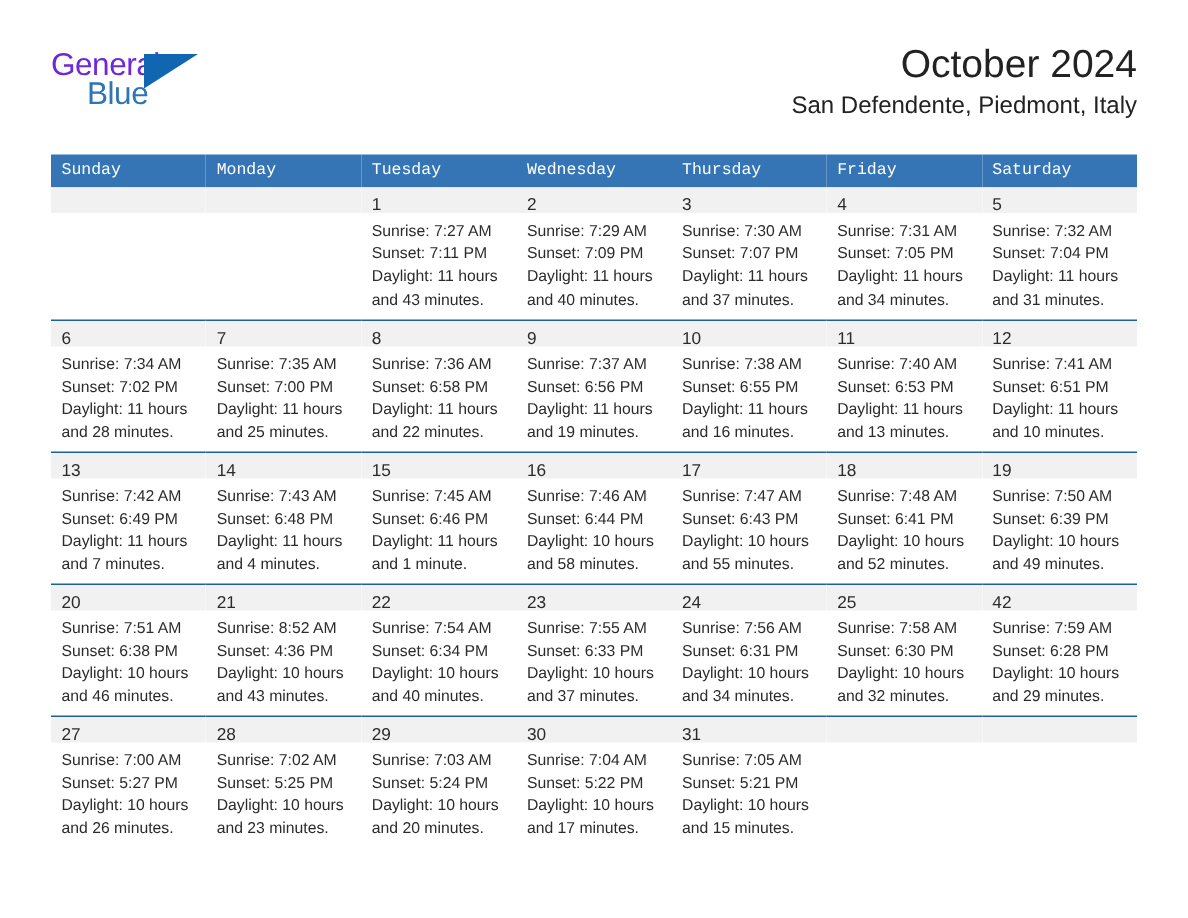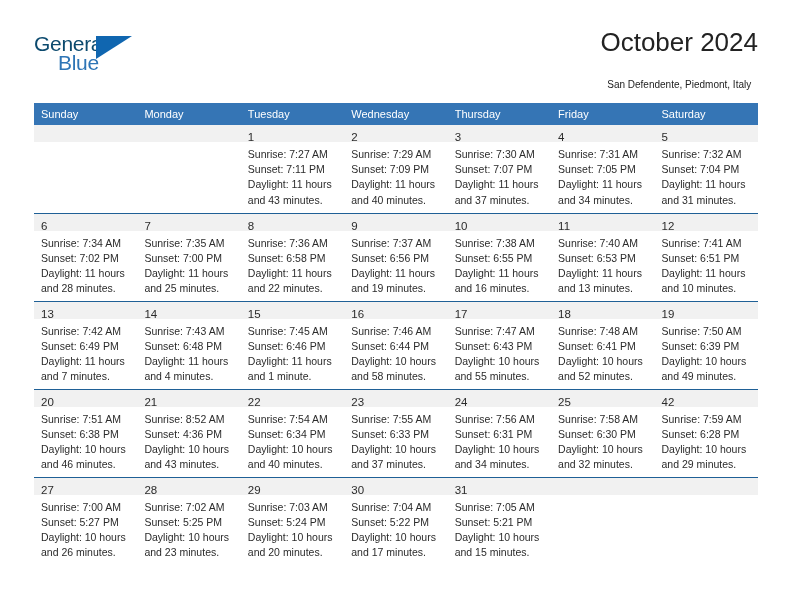--- a/index.html
+++ b/index.html
@@ -37,21 +37,21 @@
     top: 6px;
     width: 112px;
     height: 52px;
   }
   .logo-general {
     position: absolute;
     left: 0;
     top: 0;
     font-size: 21px;
     letter-spacing: -0.3px;
-    color: #0c4a6e;
+    color: #6d28d9;
     line-height: 24px;
   }
   .logo-blue {
     position: absolute;
     left: 24px;
     top: 19px;
     font-size: 21px;
     letter-spacing: -0.3px;
     color: #2e75b6;
     line-height: 24px;
@@ -63,32 +63,32 @@
     width: 0;
     height: 0;
     border-left: 36px solid #1066b0;
     border-bottom: 23px solid transparent;
   }
 
   .title-block {
     position: absolute;
     right: 0;
     top: 0;
-    text-align: center;
+    text-align: right;
   }
   .cal-title {
     font-size: 26px;
     font-weight: normal;
     color: #222222;
     line-height: 32px;
     white-space: nowrap;
   }
   .cal-subtitle {
-    margin-top: 18px;
-    font-size: 10px;
+    margin-top: 4px;
+    font-size: 16px;
     font-weight: normal;
     color: #222222;
     line-height: 18px;
     white-space: nowrap;
   }
 
   
   .calendar {
     position: absolute;
     left: 34px;
@@ -100,20 +100,21 @@
 
   .calendar th {
     background: #3575b5;
     color: #ffffff;
     font-size: 11px;
     font-weight: normal;
     text-align: left;
     padding: 5px 0 5px 7px;
     height: 12px;
     border: none;
+    font-family: Liberation Mono, monospace;
   }
 
   .calendar td {
     vertical-align: top;
     padding: 0;
     border: none;
     border-top: 1.6px solid #1f6096;
     height: 88px;
     box-sizing: border-box;
     background: #ffffff;

